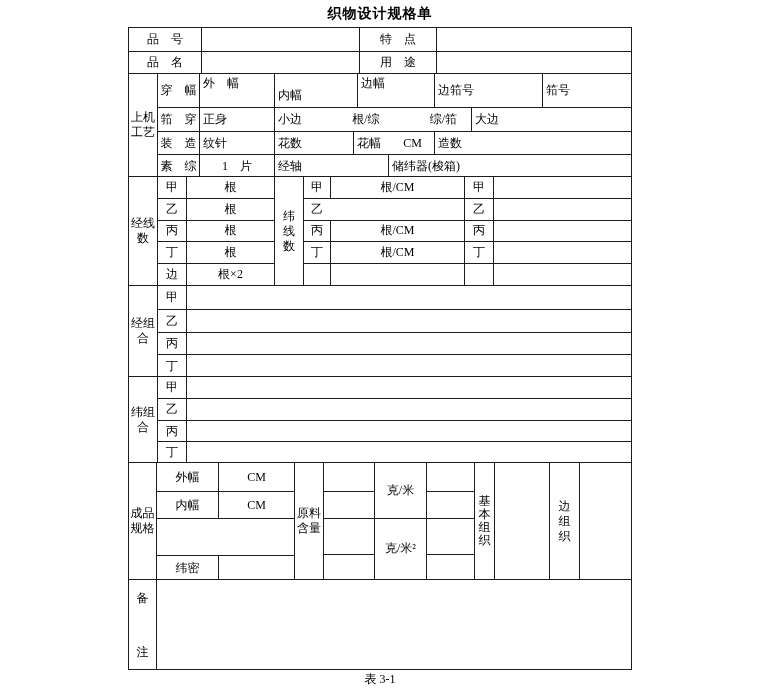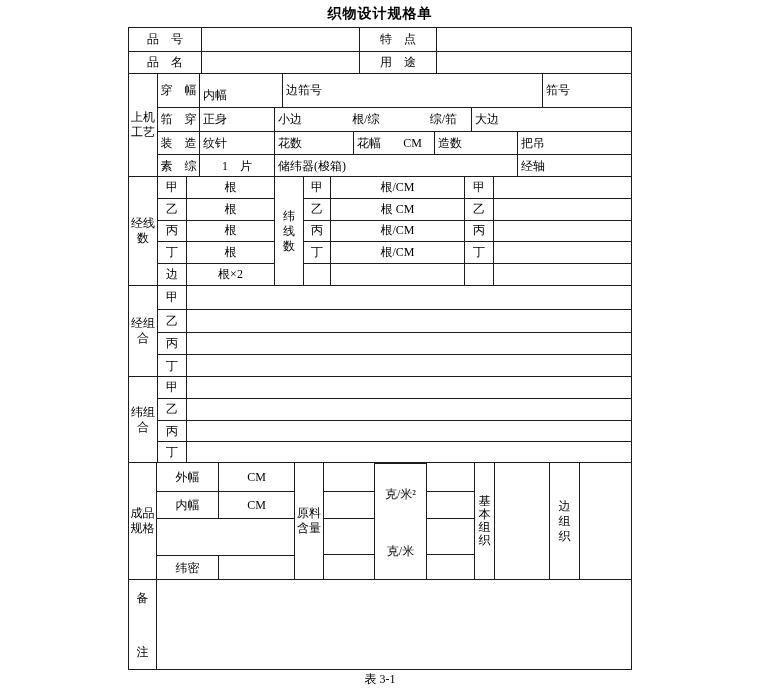--- a/index.html
+++ b/index.html
@@ -60,21 +60,23 @@
     <div class="cell ctr bl" style="width:77px">用　途</div>
     <div class="cell bl fx"></div>
   </div>
 
   <div class="band bt" style="height:103px">
     <div class="vlab" style="width:28px">上机
 工艺</div>
     <div class="col">
       <div class="row" style="height:33px">
         <div class="cell ctr bl" style="width:42px">穿　幅</div>
+        <div class="cell bl top" style="width:75px">外　幅</div>
         <div class="cell bl low" style="width:83px">内幅</div>
+        <div class="cell bl top" style="width:77px">边幅</div>
         <div class="cell bl fx">边筘号</div>
         <div class="cell bl" style="width:89px">筘号</div>
       </div>
       <div class="row bt" style="height:24px">
         <div class="cell ctr bl" style="width:42px">筘　穿</div>
         <div class="cell bl" style="width:75px">正身</div>
         <div class="cell bl fx spread" style="padding-right:14px">
           <span>小边</span>
           <span>根/综</span>
           <span>综/筘</span>
@@ -83,27 +85,26 @@
       </div>
       <div class="row bt" style="height:23px">
         <div class="cell ctr bl" style="width:42px">装　造</div>
         <div class="cell bl" style="width:75px">纹针</div>
         <div class="cell bl" style="width:79px">花数</div>
         <div class="cell bl spread" style="width:81px;padding-right:12px">
           <span>花幅</span>
           <span>CM</span>
         </div>
         <div class="cell bl" style="width:83px">造数</div>
-        <div class="cell bl fx">把吊</div>
       </div>
       <div class="row bt" style="height:23px">
         <div class="cell ctr bl" style="width:42px">素　综</div>
         <div class="cell ctr bl" style="width:75px">1　片</div>
+        <div class="cell bl fx">经轴</div>
         <div class="cell bl" style="width:243px">储纬器(梭箱)</div>
-        <div class="cell bl fx">经轴</div>
       </div>
     </div>
   </div>
 
   <div class="band bt" style="height:109px">
     <div class="vlab" style="width:28px">经线
 数</div>
     <div class="col bl" style="max-width:117px;flex:0 0 117px">
       <div class="row fx">
         <div class="cell ctr" style="width:28px">甲</div>
@@ -129,21 +130,20 @@
     <div class="vlab bl" style="width:29px">纬
 线
 数</div>
     <div class="col bl" style="max-width:161px;flex:0 0 161px">
       <div class="row fx">
         <div class="cell ctr" style="width:26px">甲</div>
         <div class="cell ctr bl fx">根/CM</div>
       </div>
       <div class="row bt fx">
         <div class="cell ctr" style="width:26px">乙</div>
-        <div class="cell ctr bl fx">根 CM</div>
       </div>
       <div class="row bt fx">
         <div class="cell ctr" style="width:26px">丙</div>
         <div class="cell ctr bl fx">根/CM</div>
       </div>
       <div class="row bt fx">
         <div class="cell ctr" style="width:26px">丁</div>
         <div class="cell ctr bl fx">根/CM</div>
       </div>
       <div class="row bt fx">
@@ -243,22 +243,22 @@
     </div>
     <div class="vlab bl" style="width:29px">原料
 含量</div>
     <div class="col bl" style="max-width:51px;flex:0 0 51px">
       <div class="cell" style="height:28px"></div>
       <div class="cell bt" style="height:27px"></div>
       <div class="cell bt" style="height:37px"></div>
       <div class="cell bt" style="height:25px"></div>
     </div>
     <div class="col bl" style="max-width:52px;flex:0 0 52px">
+      <div class="cell ctr" style="height:55px">克/米</div>
       <div class="cell ctr bt" style="height:62px">克/米²</div>
-      <div class="cell ctr" style="height:55px">克/米</div>
     </div>
     <div class="col bl" style="max-width:48px;flex:0 0 48px">
       <div class="cell" style="height:28px"></div>
       <div class="cell bt" style="height:27px"></div>
       <div class="cell bt" style="height:37px"></div>
       <div class="cell bt" style="height:25px"></div>
     </div>
     <div class="vlab bl" style="width:20px;line-height:13px">基
 本
 组

